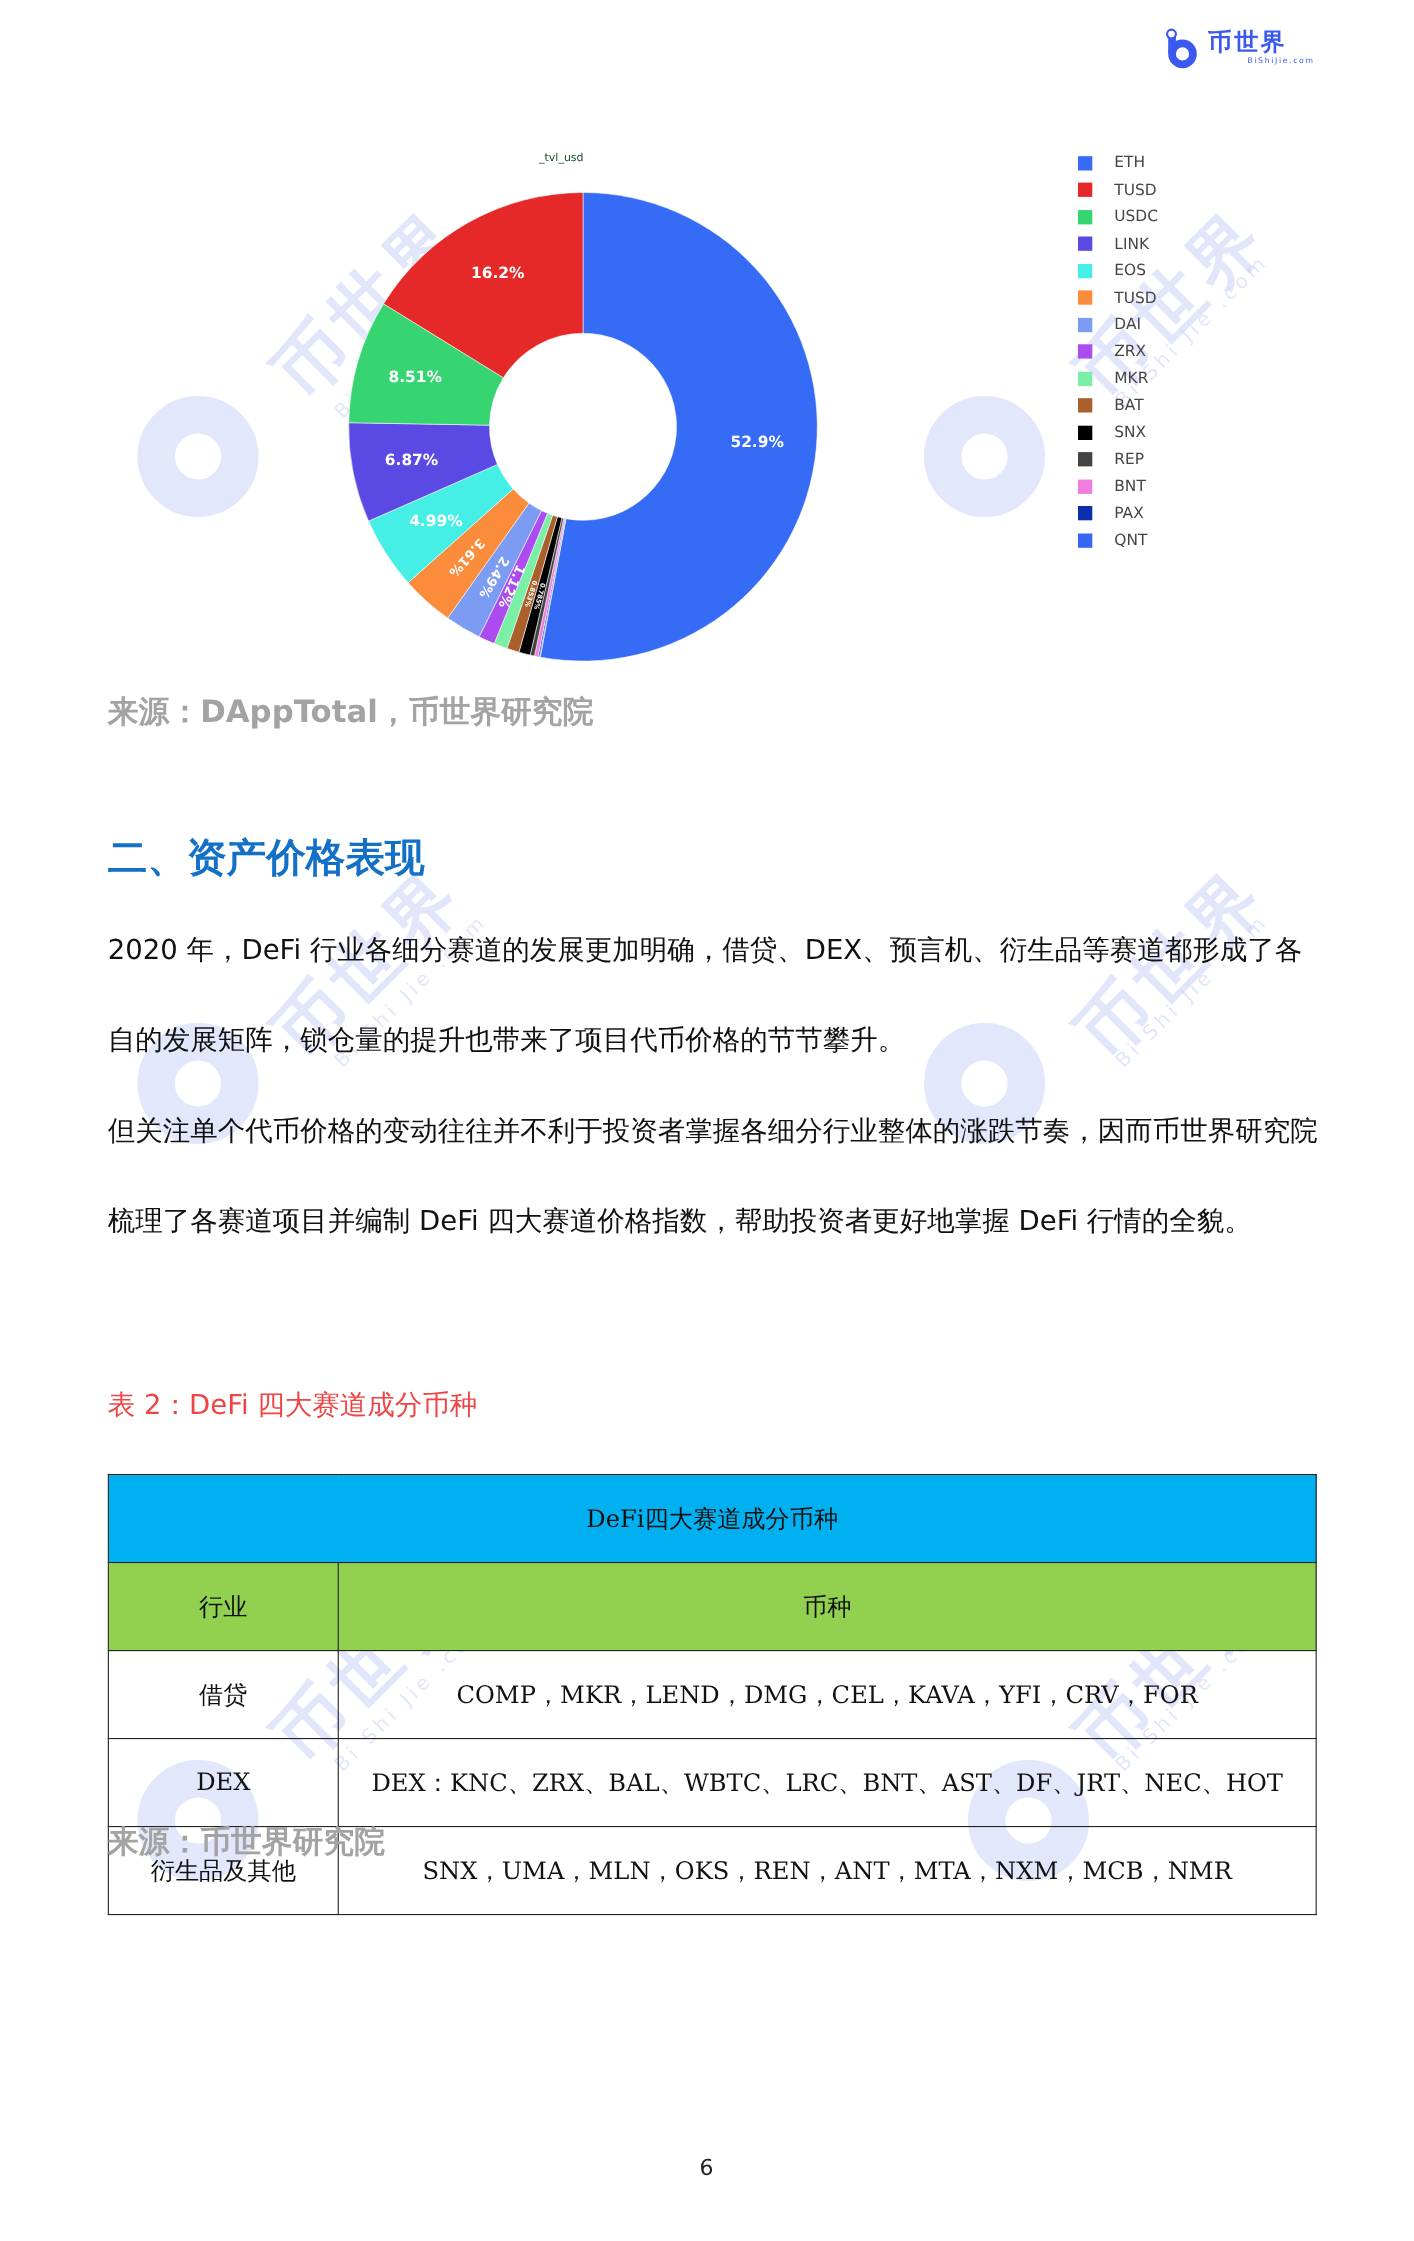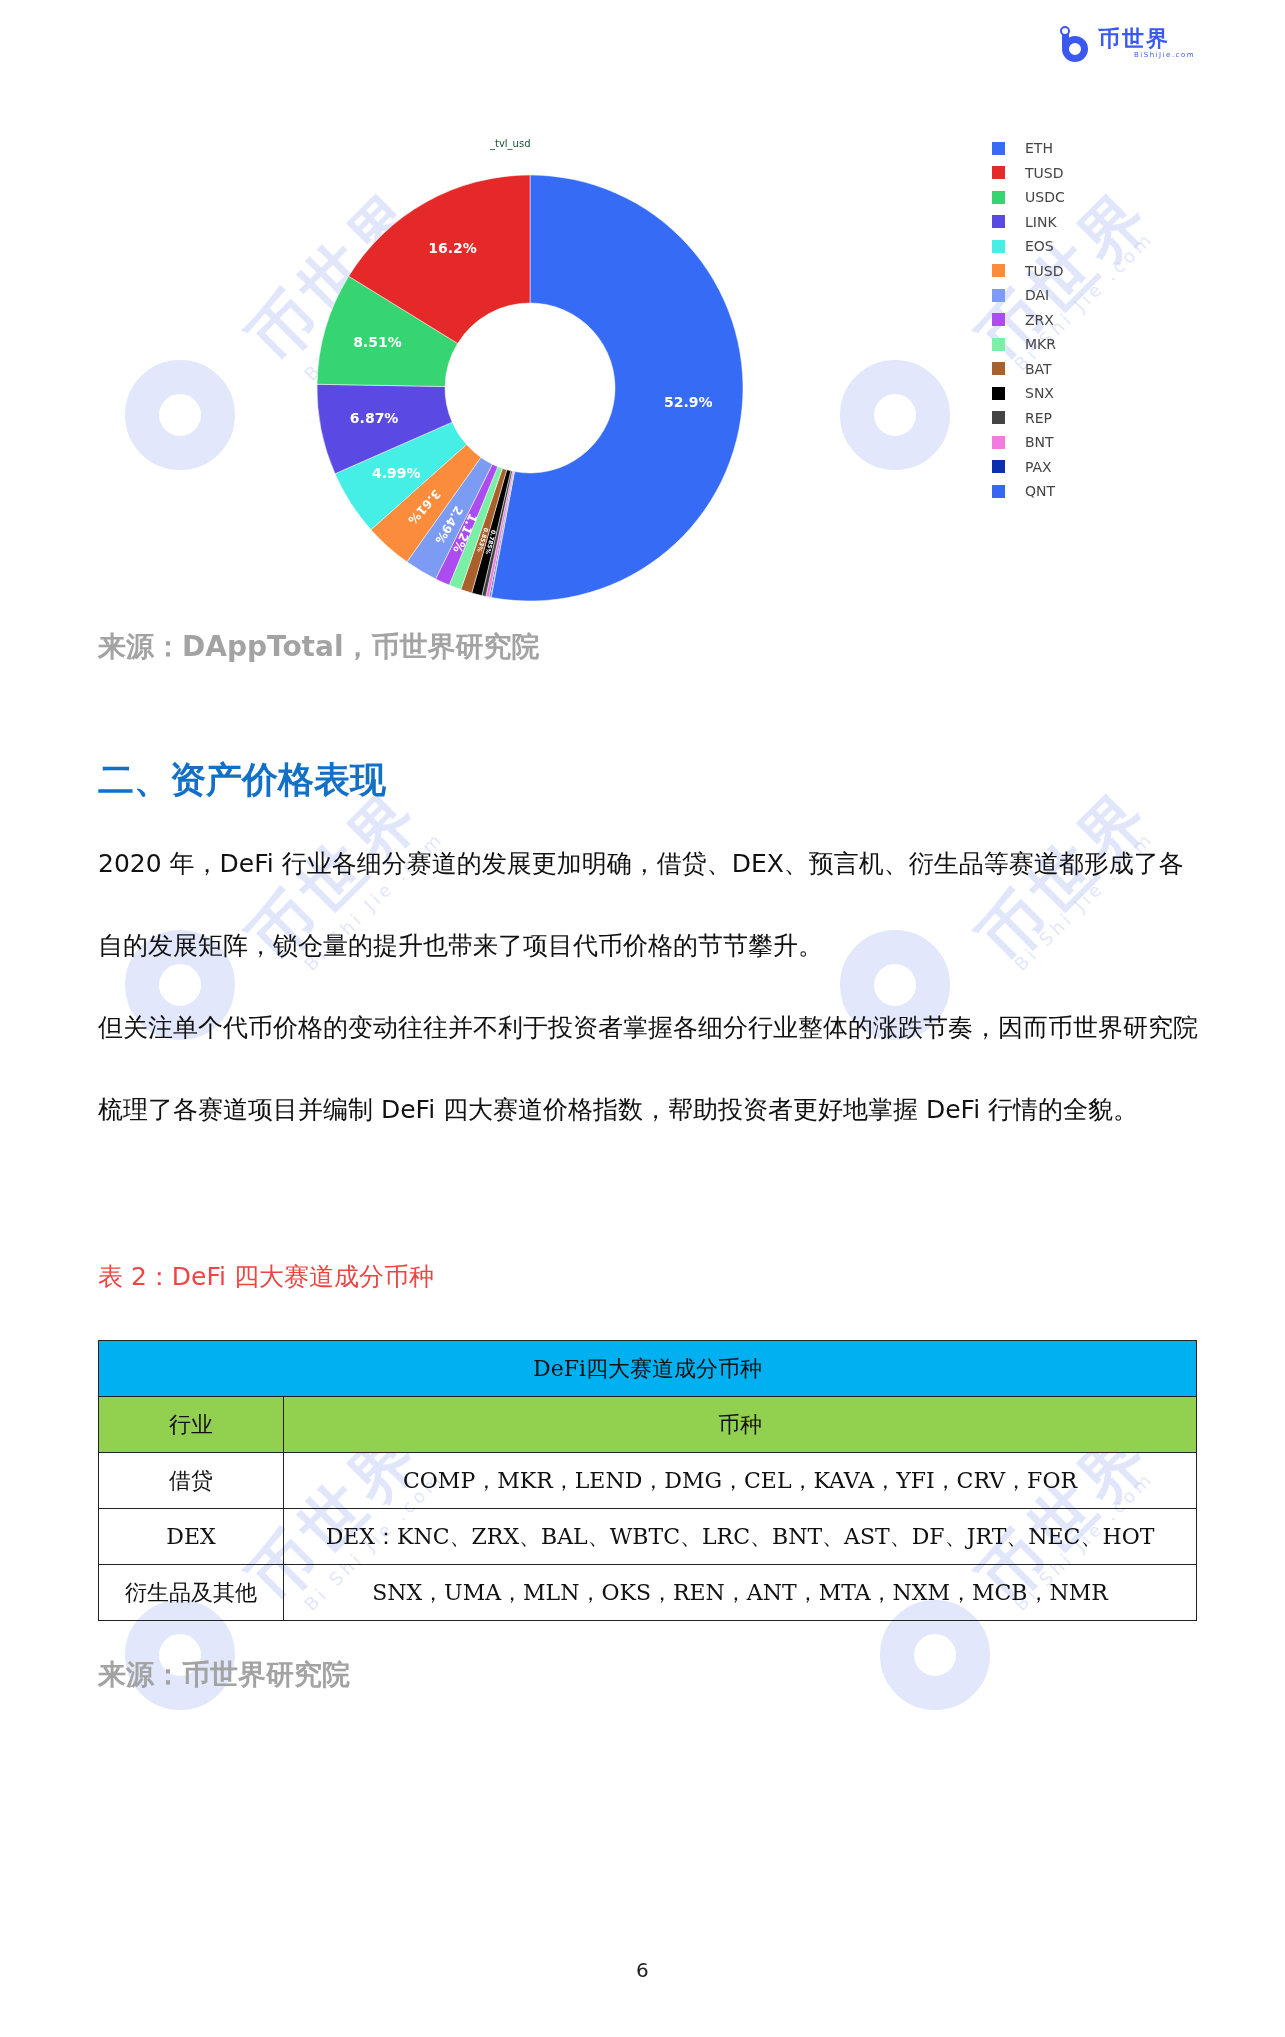--- a/index.html
+++ b/index.html
@@ -17,33 +17,33 @@
   .brand-mark .ring { position:absolute; left:4px; top:12px; width:26px; height:26px; border-radius:50%; border:7px solid #3b59f0; box-sizing:border-box; }
   .brand-mark .stem { position:absolute; left:4px; top:6px; width:7px; height:20px; background:#3b59f0; border-radius:4px; }
   .brand-mark .dot { position:absolute; left:2px; top:2px; width:10px; height:10px; border-radius:50%; border:2px solid #3b59f0; background:#fff; box-sizing:border-box; }
   .brand-name { font-size:22px; color:#3b59f0; line-height:24px; letter-spacing:2px; font-weight:bold; }
   .brand-sub { font-size:7px; color:#3b59f0; letter-spacing:1.5px;margin-left:36px; }
 
   
   .chart-title { left:490px; top:138px; font-size:10px; color:#14532d; font-family:"DejaVu Sans", sans-serif; }
   #pie { position:absolute; left:300px; top:160px; }
   .legend { left:980px; top:136px; }
-  .legend-item { display:flex; align-items:center; height:24.5px;margin-left:12px; }
+  .legend-item { display:flex; align-items:center; height:24.5px; }
   .legend-swatch { width:13px; height:13px; margin-right:20px; }
   .legend-label { font-size:14px; color:#444; }
 
   .source { font-size:28px; color:#a3a3a3; font-weight:bold; }
 
   .section-title { left:98px; top:756px; font-size:36px; font-weight:bold; color:#1270c7; }
 
   .para { left:98px; width:1100px; font-size:25px; color:#111; line-height:82px; }
   .caption { left:98px; top:1260px; font-size:25px; color:#ef4444; }
 
   table.defi { position:absolute; left:98px; top:1340px; width:1099px; border-collapse:collapse; font-family:"DejaVu Serif", "Liberation Serif", serif; font-size:22px; }
-  table.defi td, table.defi th { border:1.5px solid #222; height:47px; text-align:center; font-weight:normal; padding:4px; }
+  table.defi td, table.defi th { border:1.5px solid #222; height:47px; text-align:center; font-weight:normal; padding:16px; }
   table.defi .hdr-top { background:#00b0f0; }
   table.defi .hdr-sub { background:#92d050; }
   table.defi td.ind { width:176px; }
 
   .page-num { left:636px; top:1958px; font-size:20px; color:#222; }
 </style>
 </head>
 <body>
 
 <div class="wm wm-text" style="left:230px;top:320px;">币世界</div>

